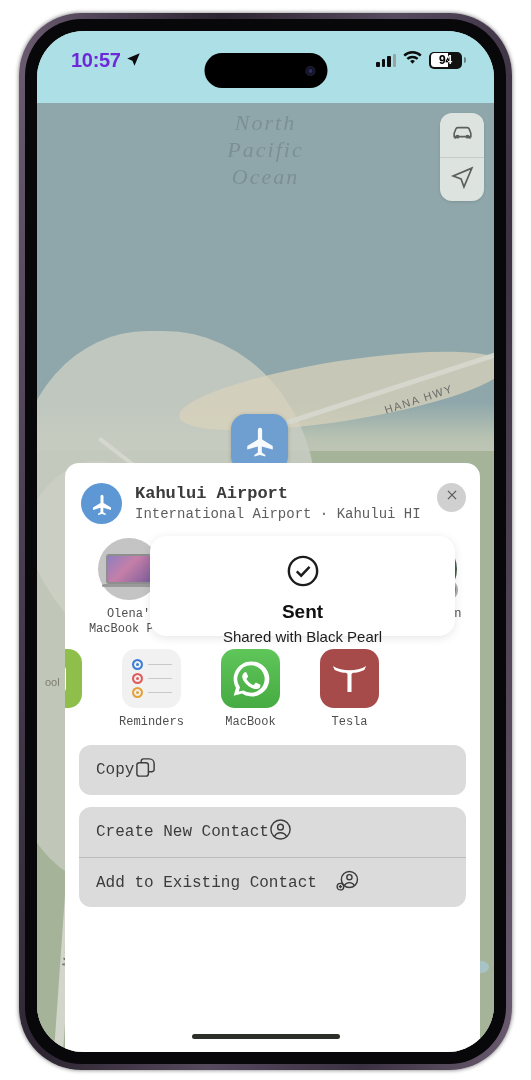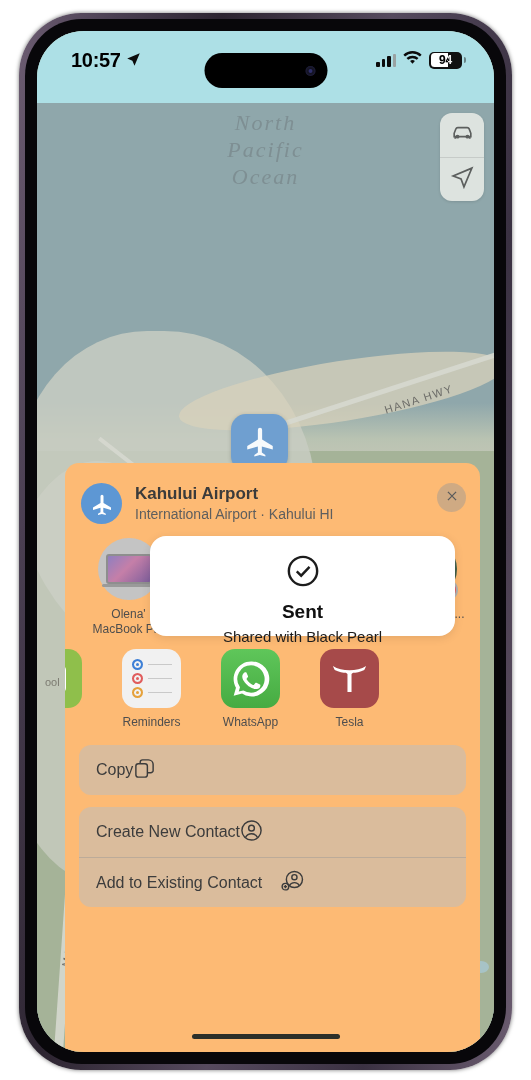--- a/index.html
+++ b/index.html
@@ -135,21 +135,21 @@
   .map-ctrl-btn svg { width:25px; height:25px; stroke:#5c5f5e; fill:none; stroke-width:1.6; }
 
   
   #status-bar {
     position:absolute; left:0; top:0; width:100%; height:58px;
     z-index:30;
     display:flex; align-items:center; justify-content:space-between;
     padding:0 32px 0 34px;
   }
   #status-time {
-    font-size:20px; font-weight:bold; color:#000000;
+    font-size:20px; font-weight:bold; color:#6d28d9;
     display:flex; align-items:center; gap:5px;
     letter-spacing:-.3px;
   }
   #status-time svg { width:15px; height:15px; fill:#0c0c0c; }
   #status-right { display:flex; align-items:center; gap:7px; }
   .sig-bars { display:flex; align-items:flex-end; gap:2px; height:13px; }
   .sig-bars i { width:3.5px; background:#0c0c0c; border-radius:1px; display:block; }
   .sig-bars i:nth-child(1){height:5px;}
   .sig-bars i:nth-child(2){height:8px;}
   .sig-bars i:nth-child(3){height:11px;}
@@ -193,24 +193,25 @@
   }
   #front-camera:after {
     content:''; display:block; width:4px; height:4px; margin:3px;
     border-radius:50%; background:#2e2f6b;
   }
 
   
   #share-sheet {
     position:absolute;
     left:28px; right:14px; top:432px; bottom:-20px;
-    background:#fdba74;
+    background:#ffffff;
     border-radius:14px;
     overflow:hidden;
     z-index:20;
+    font-family:Liberation Mono, monospace;
   }
   #share-header {
     display:flex; align-items:flex-start; gap:13px;
     padding:20px 16px 0 16px;
     position:relative;
   }
   #share-icon {
     width:41px; height:41px; border-radius:50%;
     background:#5d97d4;
     display:flex; align-items:center; justify-content:center;
@@ -549,21 +550,21 @@
               </div>
             </div>
             <div class="app-label">Reminders</div>
           </div>
           <div class="app">
             <div class="app-icon ic-whatsapp">
               <svg viewBox="0 0 24 24">
                   <path d="M12 2a10 10 0 0 0-8.6 15l-1.3 4.6 4.8-1.3A10 10 0 1 0 12 2zm0 2.2a7.8 7.8 0 1 1-4 14.5l-.4-.2-2.6.7.7-2.5-.2-.4A7.8 7.8 0 0 1 12 4.2zm-3.4 4c-.2 0-.5.1-.7.4-.2.3-.9.9-.9 2.1s.9 2.4 1 2.6c.1.2 1.8 2.8 4.4 3.8 2.2.8 2.6.7 3.1.6.5-.1 1.5-.6 1.7-1.2.2-.6.2-1.1.1-1.2-.1-.1-.2-.2-.5-.3l-1.7-.8c-.2-.1-.4-.1-.6.1l-.8 1c-.1.2-.3.2-.5.1-.3-.1-1.2-.4-2.2-1.4-.8-.7-1.4-1.6-1.5-1.8-.1-.3 0-.4.1-.5l.4-.5c.1-.2.2-.3.3-.5 0-.2 0-.3-.1-.5l-.7-1.7c-.2-.4-.4-.4-.5-.4z"></path>
                 </svg>
             </div>
-            <div class="app-label">WhatsApp</div>
+            <div class="app-label">MacBook</div>
           </div>
           <div class="app">
             <div class="app-icon ic-tesla">
               <svg viewBox="0 0 40 32">
                   <path d="M2 2c5 3.5 11.5 4.5 18 4.5S33 5.5 38 2l-2 4.2c-4.4 2.3-9.4 3-12.2 3.1l-1.6 1.4V30h-4.4V10.7l-1.6-1.4C13.4 9.2 8.4 8.5 4 6.2z"></path>
                 </svg>
             </div>
             <div class="app-label">Tesla</div>
           </div>
         </div>

